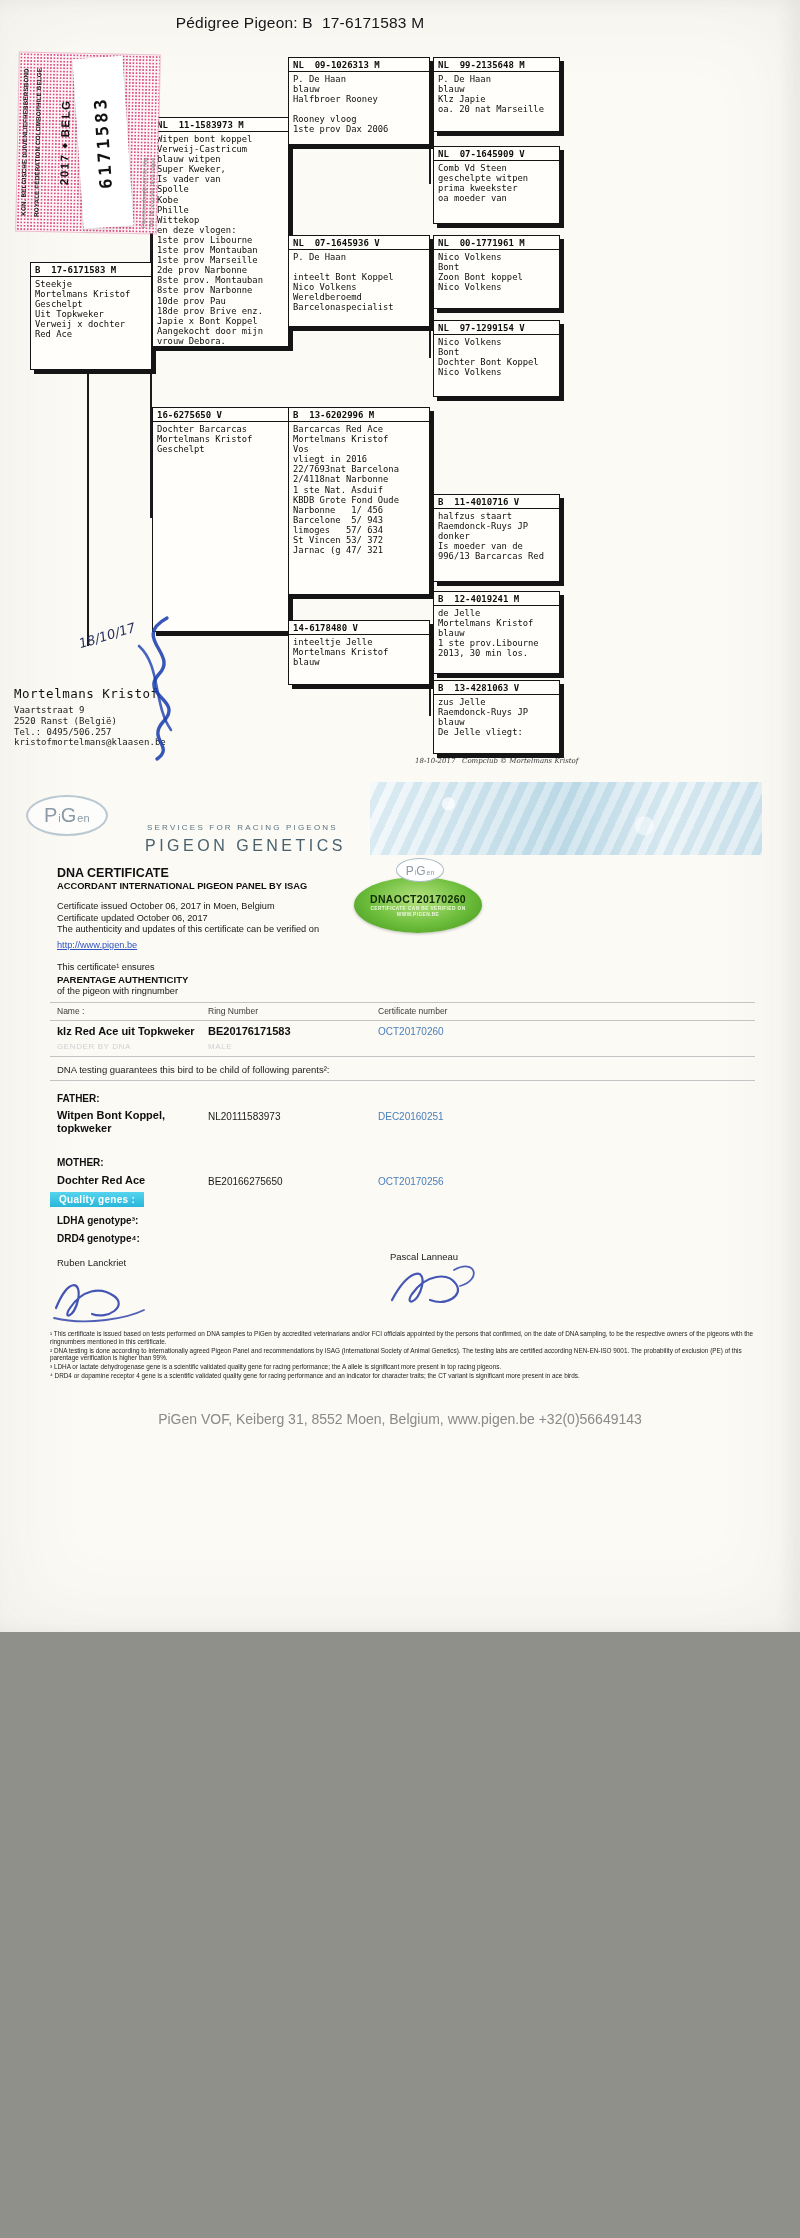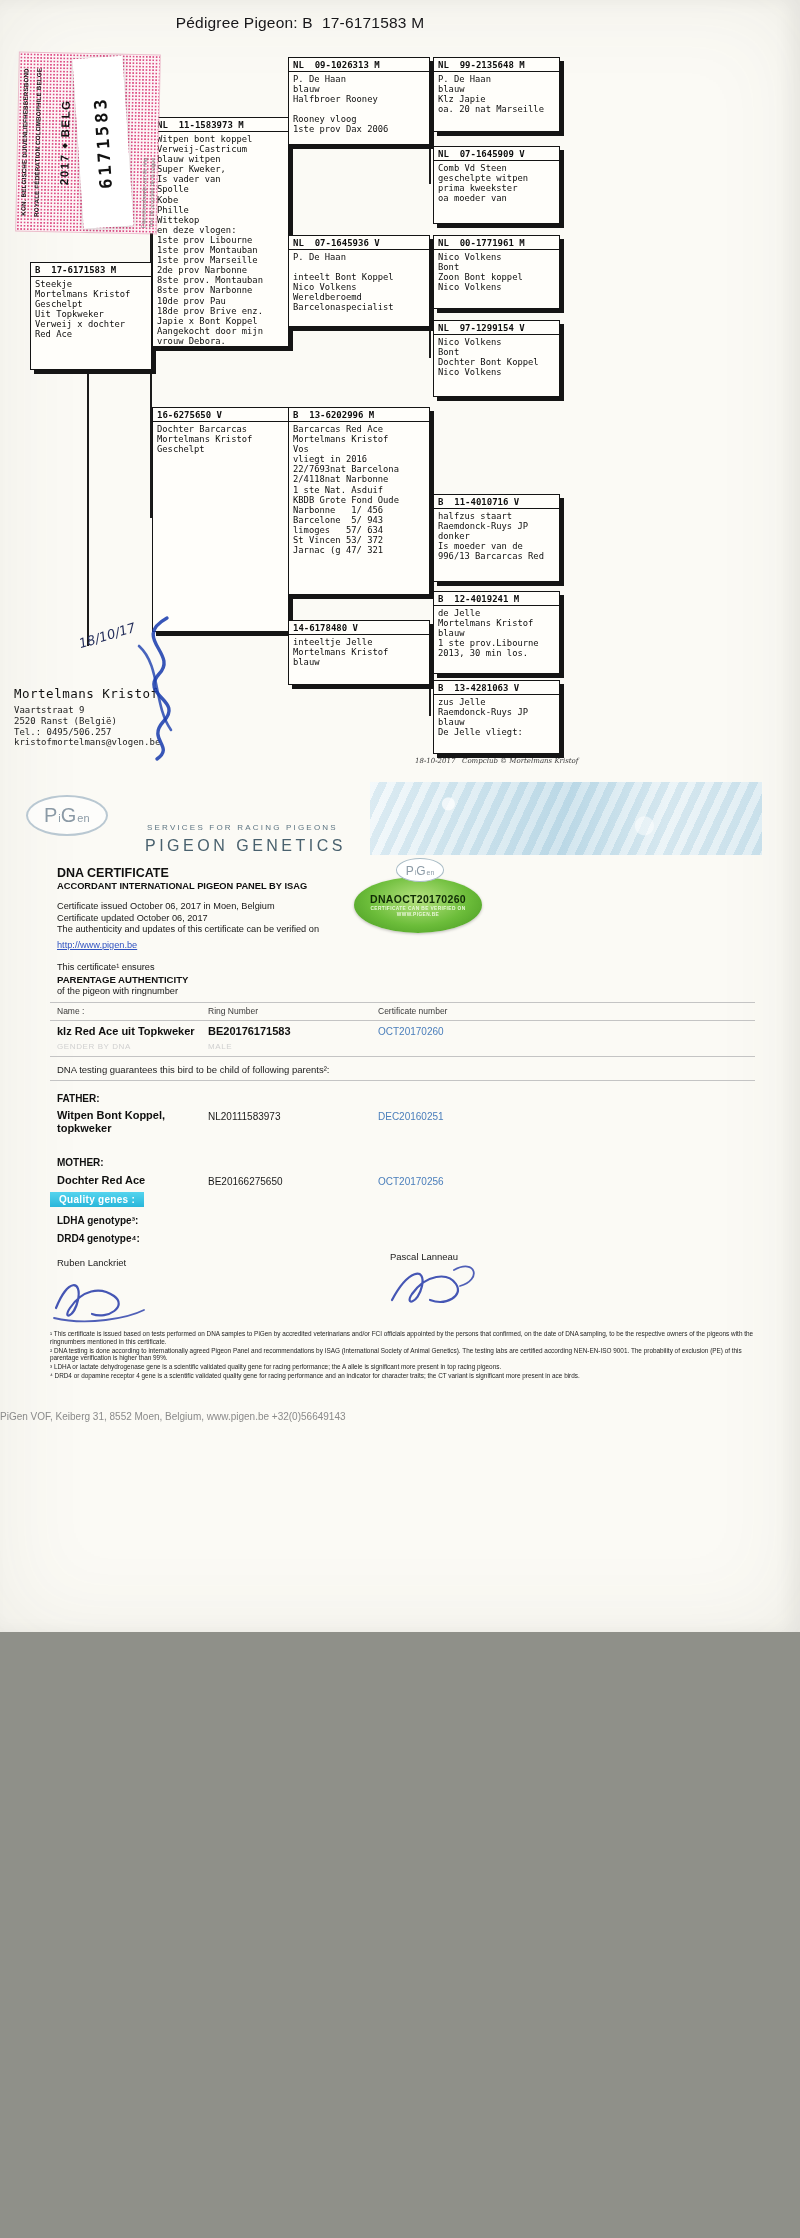--- a/index.html
+++ b/index.html
@@ -81,21 +81,21 @@
   .faint{font-size:8px;color:#d0d0d0;letter-spacing:.6px}
   .note95{font-size:9.5px;color:#1c1c1c}
   .seclabel{font-size:10px;font-weight:bold;color:#0f0f0f}
   .pname{font-size:11px;font-weight:bold;color:#0f0f0f;line-height:13px}
   .quality-bar{position:absolute;left:50px;top:1192px;display:inline-block;background:linear-gradient(#55d4ee,#29b6da);
                color:#fff;font-weight:bold;font-size:10px;padding:2px 9px;letter-spacing:.3px}
   .gene{position:absolute;font-size:10px;font-weight:bold;color:#101010}
   .signer{position:absolute;font-size:9.5px;color:#1c1c1c}
   .footnotes{position:absolute;left:50px;top:1330px;width:708px}
   .footnotes div{font-size:6.4px;line-height:7.6px;color:#1d1d1d;margin-bottom:1.5px}
-  .pigen-footer{position:absolute;left:0;top:1411px;width:800px;font-size:10px;color:#8a8a8a}
+  .pigen-footer{position:absolute;left:0;top:1411px;width:800px;text-align:center;font-size:14px;color:#8a8a8a}
 
   
   .banner{position:absolute;left:30px;top:2085px;width:740px;height:97px;
     background:
       radial-gradient(circle at 92% 22%, rgba(255,255,255,.6) 0 5px, rgba(255,255,255,0) 6px),
       radial-gradient(circle at 95% 58%, rgba(255,255,255,.45) 0 8px, rgba(255,255,255,0) 9px),
       radial-gradient(circle at 85% 78%, rgba(230,250,255,.5) 0 4px, rgba(255,255,255,0) 5px),
       radial-gradient(circle at 79% 35%, rgba(255,255,255,.35) 0 6px, rgba(255,255,255,0) 7px),
       radial-gradient(circle at 70% 82%, rgba(8,88,108,.45) 0 7px, rgba(8,88,108,0) 8px),
       radial-gradient(circle at 62% 22%, rgba(255,255,255,.25) 0 4px, rgba(255,255,255,0) 5px),
@@ -204,21 +204,21 @@
     <path d="M36,34 C58,54 50,92 68,118" fill="none" stroke="#1c3fae" stroke-width="2.6" stroke-linecap="round" opacity=".8"></path>
   </svg>
   <div class="print-footer">18-10-2017   Compclub © Mortelmans Kristof</div>
 
   <div class="abs" style="left:14px;top:686px">
     <div class="owner-name">Mortelmans Kristof</div>
     <div class="owner-lines">
         <div>Vaartstraat 9</div>
         <div>2520 Ranst (België)</div>
         <div>Tel.: 0495/506.257</div>
-        <div>kristofmortelmans@vlogen.be</div>
+        <div>kristofmortelmans@klaasen.be</div>
       </div>
   </div>
 
   <div class="pigen-logo"><span class="pl-big">P</span><span class="pl-sm">i</span><span class="pl-big">G</span><span class="pl-sm">en</span></div>
   <div class="tag1">PIGEON GENETICS</div>
   <div class="tag2">SERVICES FOR RACING PIGEONS</div>
   <div class="dna-strip"></div>
 
   <div class="cert-head">
     <div class="ch-title">DNA CERTIFICATE</div>

